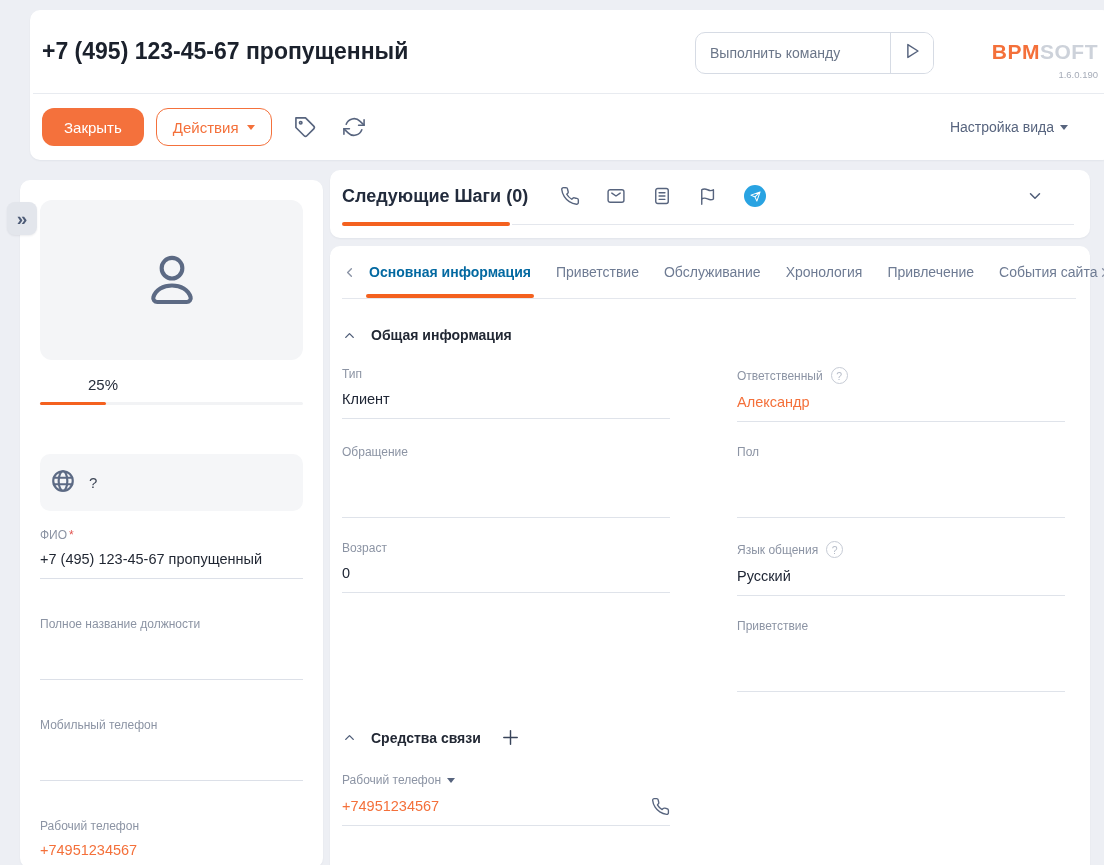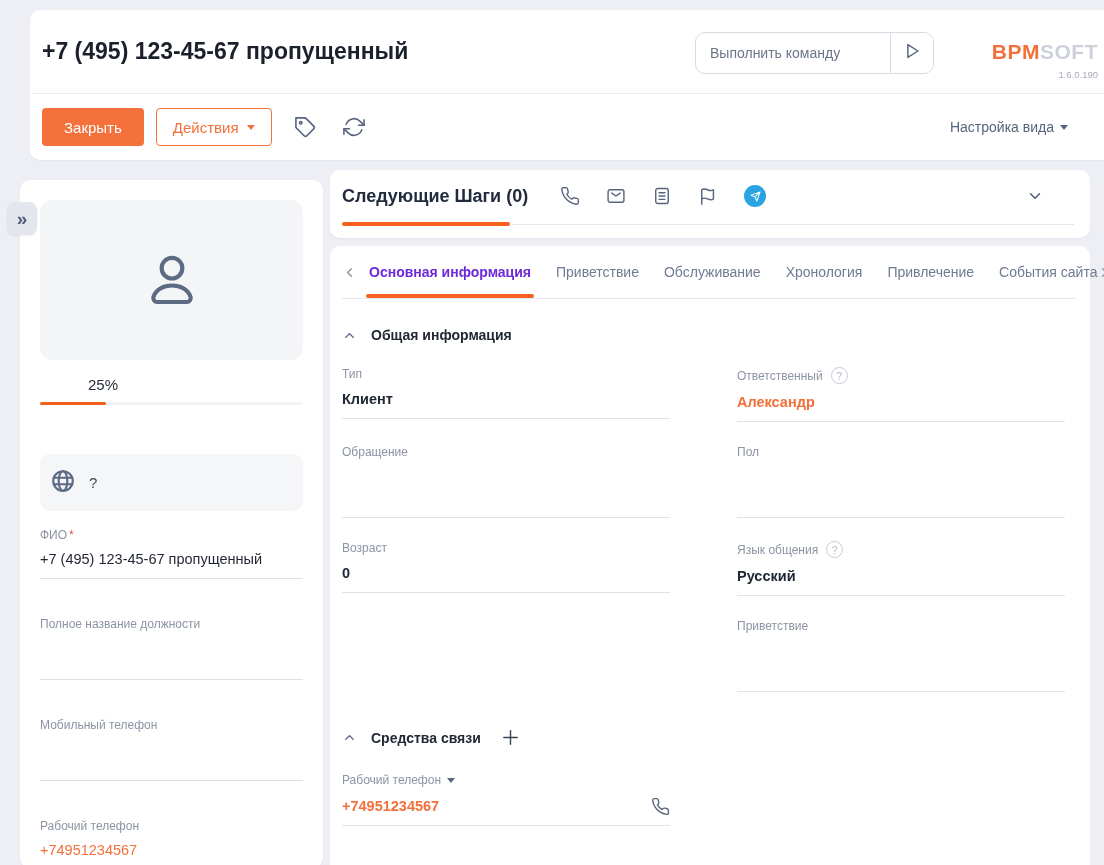--- a/index.html
+++ b/index.html
@@ -22,21 +22,21 @@
     font-family:"Liberation Sans",sans-serif;background:transparent;min-width:0;}
   .cmd-input::placeholder{color:#6B7689;opacity:1;}
   .cmd-run{width:42px;border-left:1px solid #D6DBE4;display:flex;align-items:center;justify-content:center;
     color:#57647E;cursor:pointer;background:#fff;}
   .brand{position:absolute;right:14px;top:30px;text-align:right;}
   .brand-logo{font-size:21px;font-weight:800;letter-spacing:.5px;white-space:nowrap;}
   .brand-bpm{color:#F4703A;}
   .brand-soft{color:#CDD2DA;}
   .brand-version{margin-top:5px;font-size:9.5px;color:#A6ACB8;}
   .toolbar{position:absolute;left:12px;right:12px;bottom:14px;display:flex;align-items:center;}
-  .btn{height:38px;border-radius:4px;font-size:15px;display:inline-flex;align-items:center;
+  .btn{height:38px;border-radius:12px;font-size:15px;display:inline-flex;align-items:center;
     cursor:pointer;font-family:"Liberation Sans",sans-serif;box-sizing:border-box;}
   .btn-primary{background:#F4713C;color:#fff;padding:0 22px;border:0;}
   .btn-outline{border:1px solid #F4713C;color:#F4703A;background:#fff;padding:0 16px;margin-left:12px;}
   .icon-btn{margin-left:26px;color:#57647E;cursor:pointer;display:inline-flex;}
   .icon-btn.first{margin-left:22px;}
   .view-settings{margin-left:auto;margin-right:32px;font-size:14px;color:#57647E;cursor:pointer;
     display:inline-flex;align-items:center;}
   .caret{width:0;height:0;border-left:4.5px solid transparent;border-right:4.5px solid transparent;
     border-top:5.5px solid currentColor;display:inline-block;margin-left:8px;}
   .caret.sm{border-left-width:4px;border-right-width:4px;border-top-width:5px;margin-left:6px;}
@@ -76,36 +76,36 @@
   .next-collapse{margin-left:auto;margin-right:30px;color:#4E5C77;cursor:pointer;display:inline-flex;}
   .next-orange-bar{position:absolute;left:12px;bottom:12px;width:168px;height:4px;border-radius:3px;background:#F4611F;}
   .next-gray-line{position:absolute;left:182px;right:16px;bottom:13px;height:1px;background:#E4E7ED;}
 
   
   .main-card{left:330px;top:246px;width:760px;height:640px;}
   .tabs-row{height:52px;margin:0 14px 0 12px;border-bottom:1px solid #E4E7ED;display:flex;align-items:center;}
   .tab-scroll{color:#8A93A5;cursor:pointer;display:inline-flex;}
   .tabs{display:flex;gap:25px;margin-left:12px;}
   .tab{font-size:14px;color:#6E7B93;height:52px;line-height:52px;position:relative;cursor:pointer;white-space:nowrap;}
-  .tab.active{font-weight:700;color:#6d28d9;}
+  .tab.active{font-weight:700;color:#0369a1;}
   .tab.active::after{content:"";position:absolute;left:-3px;right:-3px;bottom:0;height:4px;
     border-radius:3px;background:#F4611F;}
   .tab-scroll.right{margin-left:auto;}
 
   .section{margin:28px 25px 0 12px;}
   .sec-header{display:flex;align-items:center;}
   .sec-toggle{color:#4E5C77;cursor:pointer;display:inline-flex;}
   .sec-title{margin-left:14px;font-size:14px;font-weight:700;color:#222834;}
   .sec-add{margin-left:18px;color:#39445A;cursor:pointer;display:inline-flex;}
   .fields-grid{margin-top:24px;display:grid;grid-template-columns:328px 328px;column-gap:67px;row-gap:23px;}
   .field-label{font-size:12px;color:#8C94A4;display:flex;align-items:center;}
   .help-icon{margin-left:8px;width:15px;height:15px;border:1.2px solid #C6CBD5;border-radius:50%;
     color:#B7BDC9;font-size:10.5px;display:inline-flex;align-items:center;justify-content:center;cursor:pointer;}
   .field-value{margin-top:10px;font-size:14.5px;color:#202736;border-bottom:1px solid #DFE3EA;
-    padding-bottom:9px;min-height:18px;display:flex;align-items:flex-end;cursor:text;font-weight:bold;}
+    padding-bottom:9px;min-height:18px;display:flex;align-items:flex-end;cursor:text;}
   .field-value .val{flex:1;min-height:18px;}
   .field-value.link .val{color:#F4703A;cursor:pointer;}
   .field-value .phone-act{color:#57647E;cursor:pointer;display:inline-flex;margin-left:8px;}
   .col2{grid-column:2;}
 </style>
 </head>
 <body>
 
 <div class="card header-card">
   <div class="page-title">+7 (495) 123-45-67 пропущенный</div>

